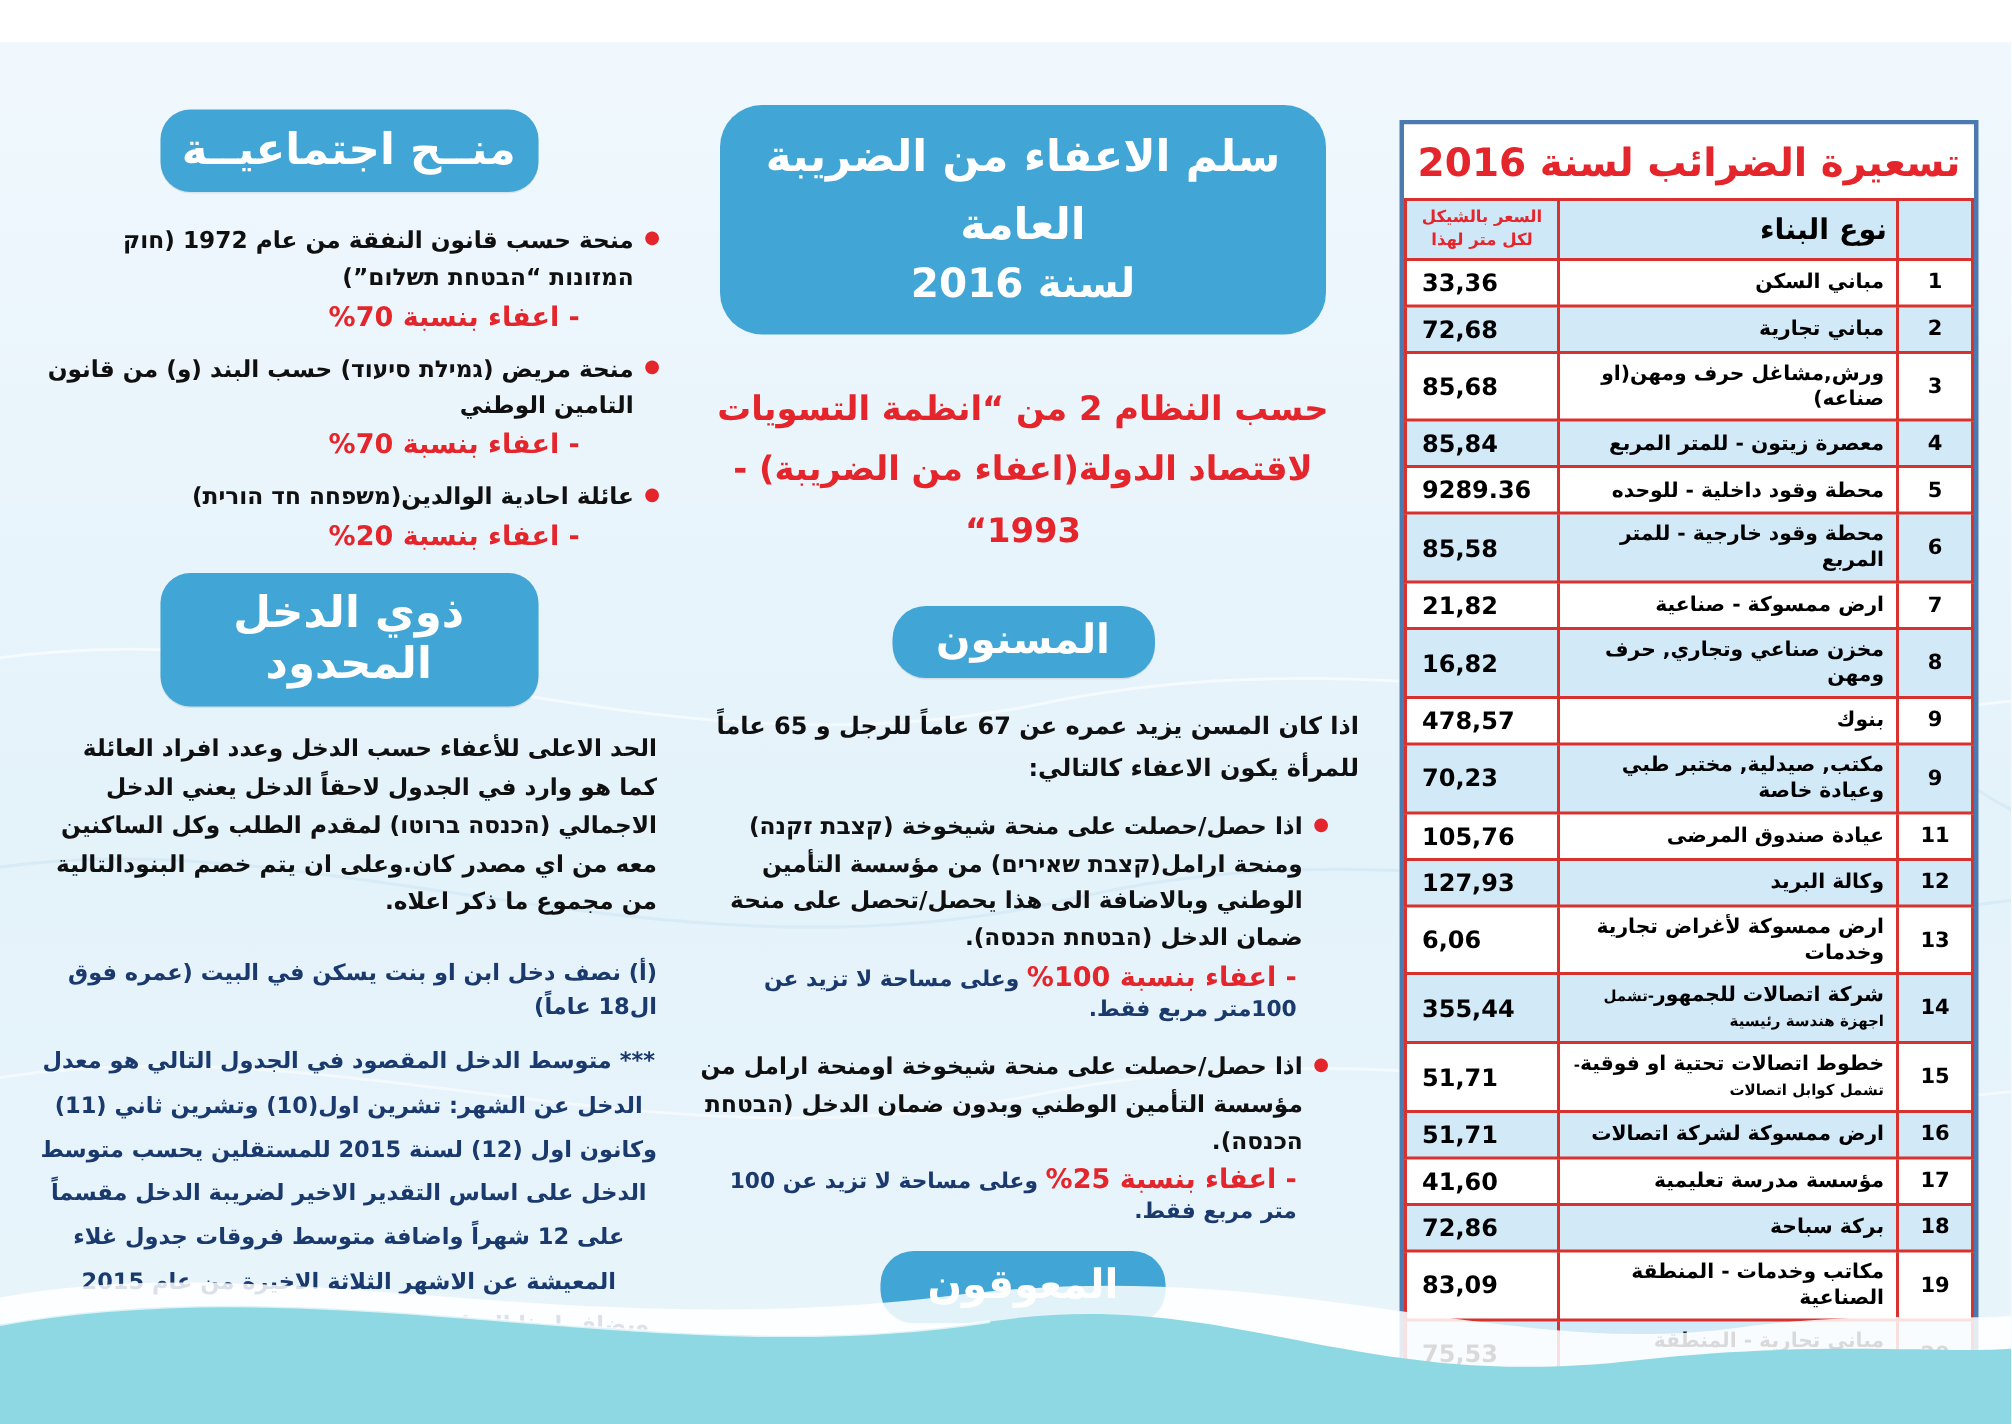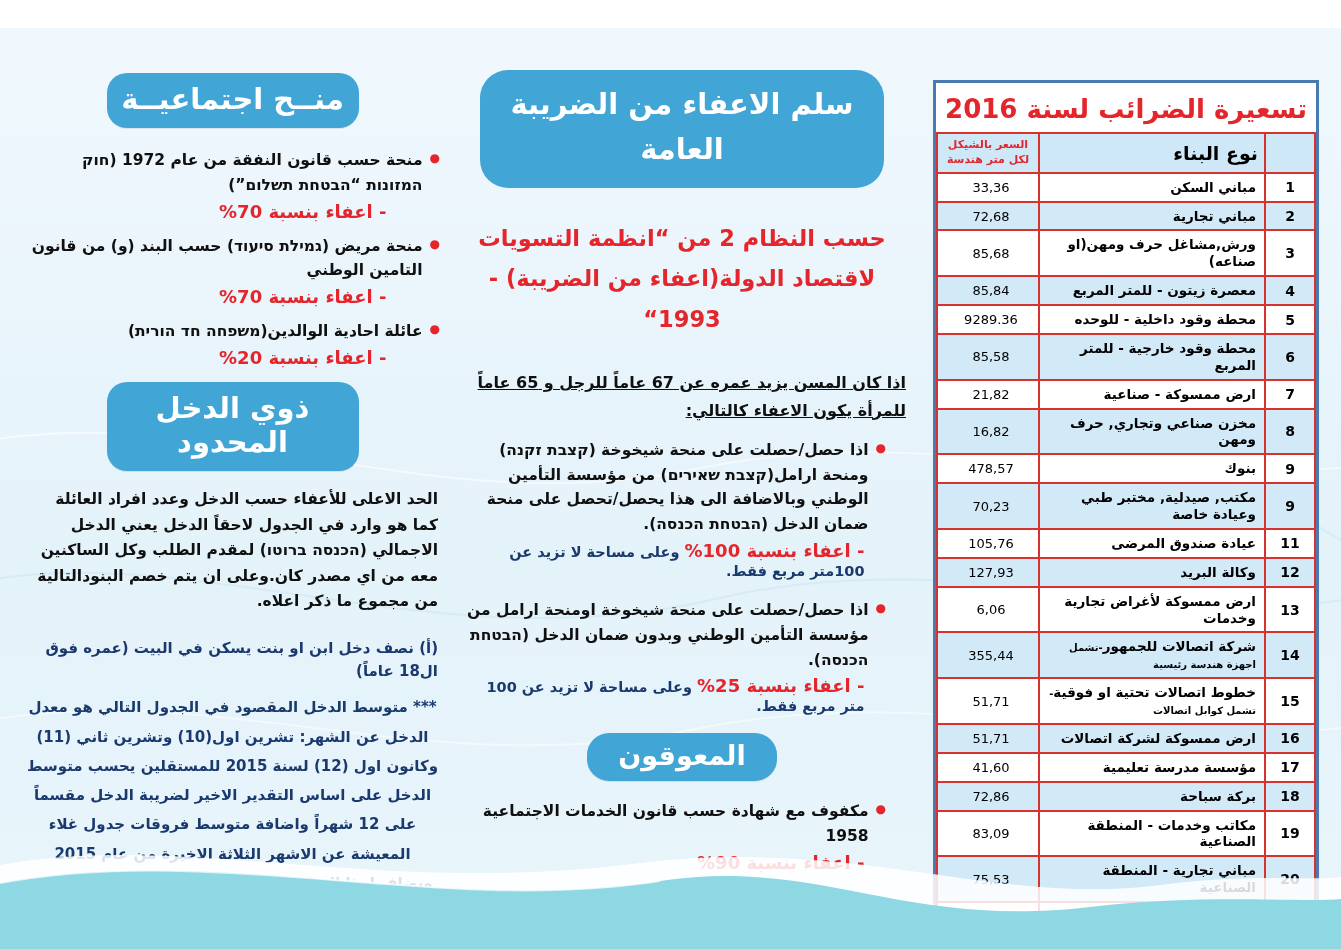--- a/index.html
+++ b/index.html
@@ -33,38 +33,38 @@
   
   .col-mid{position:absolute;left:452px;top:42px;width:460px;}
   .big-box{background:#41a5d6;color:#fff;font-weight:bold;text-align:center;
     border-radius:28px;width:388px;margin:0 auto 30px;padding:12px 8px 16px;}
   .big-box .l1{font-size:29px;line-height:1.55;}
   .big-box .l2{font-size:27px;line-height:1.3;}
   .subtitle{color:#e4252b;font-weight:bold;font-size:22.5px;text-align:center;line-height:1.8;margin-bottom:30px;}
   .pill-s{font-size:27px;padding:7px 0 10px;border-radius:22px;margin-bottom:18px;}
   .pill-elderly{width:175px;}
   .pill-disabled{width:190px;}
-  .intro{font-weight:bold;color:#101010;font-size:16px;line-height:1.7;text-align:right;margin:0 6px 14px;text-decoration:underline;}
+  .intro{font-weight:bold;color:#101010;font-size:16px;line-height:1.7;text-align:right;margin:0 6px 14px;}
   .col-mid .bullets{padding-right:26px;margin-bottom:14px;}
   .col-mid .b-redline{padding-right:4px;}
 
   
   .tax-table{position:absolute;left:933px;top:52px;width:380px;background:#ffffff;
     border:3px solid #4a7ab0;}
   .t-title{color:#e4252b;font-weight:bold;font-size:26px;text-align:center;padding:11px 4px 8px;background:#fff;}
   .tax-table table{width:100%;border-collapse:collapse;direction:rtl;table-layout:fixed;}
   .tax-table th,.tax-table td{border:2px solid #d8322f;}
   .tax-table thead th{background:#cfe8f7;padding:4px 6px;}
   th.c-num{width:36px;}
   th.c-type{color:#000000;font-size:19px;text-align:right;padding-right:10px;}
   th.c-price{width:88px;color:#e4252b;font-size:11px;font-weight:bold;text-align:center;line-height:1.35;}
   td.c-num{width:36px;text-align:center;font-weight:bold;font-size:14px;color:#000;}
   td.c-type{font-weight:bold;font-size:13.5px;color:#000;text-align:right;padding:5px 8px;line-height:1.25;}
   td.c-type .note{font-size:10px;}
-  td.c-price{font-weight:normal;font-size:13px;color:#000;text-align:center;padding:5px 4px 5px 10px;direction:ltr;}
+  td.c-price{font-weight:bold;font-size:16px;color:#000;text-align:left;padding:5px 4px 5px 10px;direction:ltr;}
   .tax-table tbody tr:nth-child(even){background:#d2e9f7;}
 </style>
 </head>
 <body>
 
 <div class="sheet">
 
   <svg class="bg-svg" width="1341" height="949" viewBox="0 0 1341 949">
     <path d="M-50,420 C200,360 420,500 700,440 C950,390 1150,480 1400,430" fill="none" stroke="#ffffff" stroke-width="2" opacity="0.55"></path>
     <path d="M-50,560 C180,500 430,640 720,570 C980,510 1180,620 1400,560" fill="none" stroke="#cfe6f3" stroke-width="2" opacity="0.6"></path>
@@ -107,28 +107,30 @@
       <div class="note-navy">(أ) نصف دخل ابن او بنت يسكن في البيت (عمره فوق ال18 عاماً)</div>
       <div class="note-navy2">*** متوسط الدخل المقصود في الجدول التالي هو معدل الدخل عن الشهر: تشرين اول(10) وتشرين ثاني (11) وكانون اول (12) لسنة 2015 للمستقلين يحسب متوسط الدخل على اساس التقدير الاخير لضريبة الدخل مقسماً على 12 شهراً واضافة متوسط فروقات جدول غلاء المعيشة عن الاشهر الثلاثة الاخيرة من عام 2015 ويضاف لهذا المبلغ الشهري المتوسط من مصادر الدخل الاخرى لمقدم الطلب والساكنين معه حسب ما فصلناه اعلاه.</div>
     </div>
 
   </div>
 
   <div class="col-mid">
 
     <div class="big-box">
       <div class="l1">سلم الاعفاء من الضريبة العامة</div>
+      <div class="l2">لسنة 2016</div>
     </div>
 
     <div class="subtitle">
       <div>حسب النظام 2 من “انظمة التسويات</div>
       <div>لاقتصاد الدولة(اعفاء من الضريبة) - 1993“</div>
     </div>
 
     <div>
+      <div class="pill pill-s pill-elderly">المسنون</div>
       <div class="intro">اذا كان المسن  يزيد عمره عن 67 عاماً للرجل و 65 عاماً للمرأة يكون الاعفاء كالتالي:</div>
       <div class="bullets">
           <div class="bullet" style="margin-bottom:18px;">
           <span class="dot">●</span>
           <div class="b-body">
             <div class="b-text">اذا حصل/حصلت على منحة شيخوخة (קצבת זקנה) ومنحة ارامل(קצבת שאירים) من مؤسسة التأمين الوطني وبالاضافة الى هذا يحصل/تحصل على منحة ضمان الدخل (הבטחת הכנסה).</div>
             <div class="b-redline">
               <span class="red-pct">- اعفاء بنسبة 100%</span>
               <span class="red-rest">وعلى مساحة لا تزيد عن 100متر مربع فقط.</span>
             </div>
@@ -167,21 +169,21 @@
 
   <div class="tax-table">
     <div class="t-title">تسعيرة الضرائب لسنة 2016</div>
     <table>
       <thead>
         <tr>
           <th class="c-num"></th>
           <th class="c-type">نوع البناء</th>
           <th class="c-price">
             <span>السعر بالشيكل</span><br>
-            <span>لكل متر هندسة</span>
+            <span>لكل متر لهذا</span>
           </th>
         </tr>
       </thead>
       <tbody>
           <tr>
           <td class="c-num">1</td>
           <td class="c-type"><span>مباني السكن</span><span class="note"></span></td>
           <td class="c-price">33,36</td>
         </tr>
           <tr>

